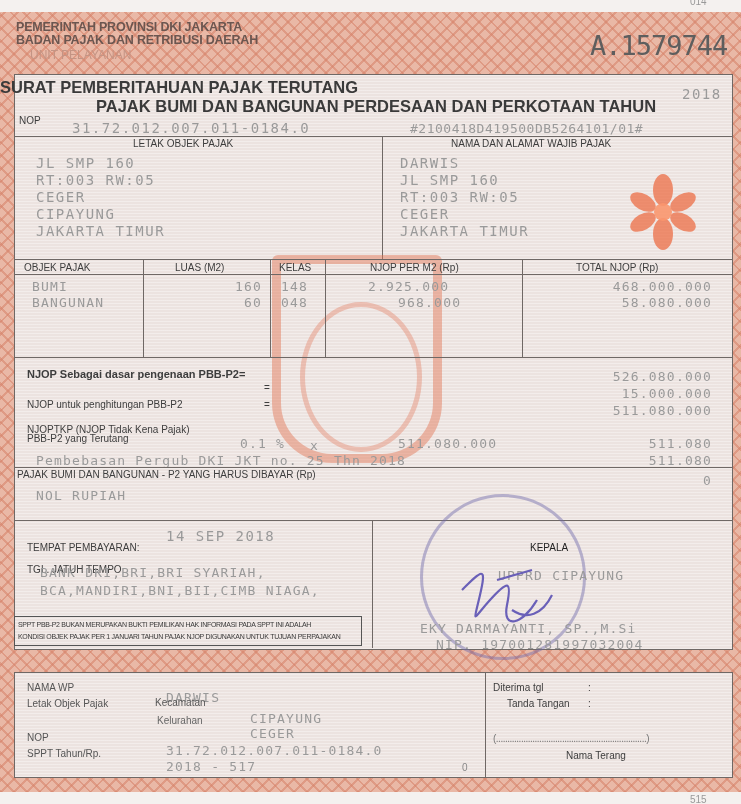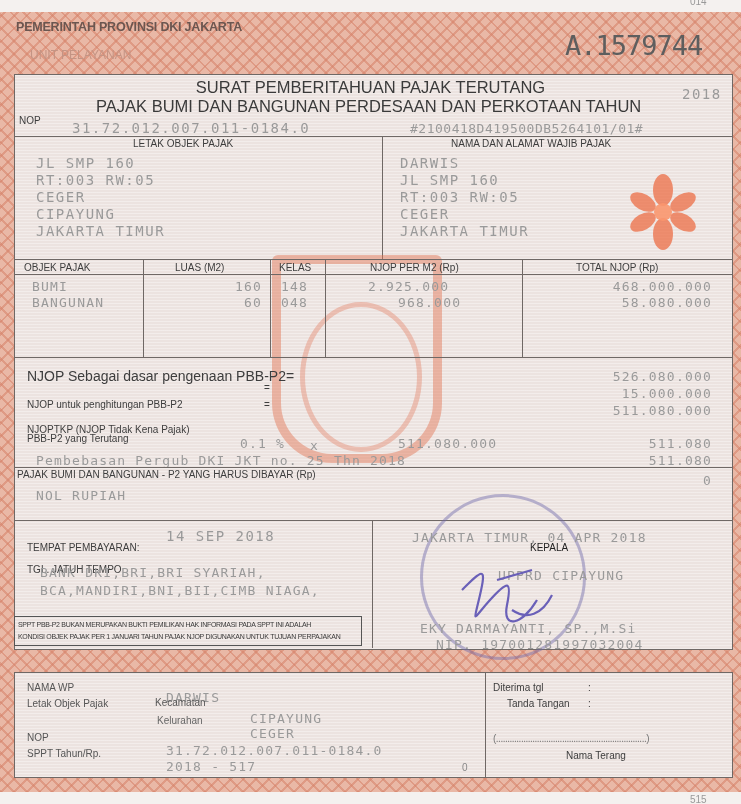--- a/index.html
+++ b/index.html
@@ -19,23 +19,23 @@
     position:absolute;
     background:
       repeating-linear-gradient(0deg, rgba(255,255,255,.35) 0 1px, transparent 1px 3px),
       #ece3e0;
     border:1px solid #6f6865;
   }
   .abs { position:absolute; }
   .hdr { color:#6b5650; font-weight:bold; font-size:12.5px; letter-spacing:-0.2px; line-height:13px; }
   .hdr-sub { color:#c49484; font-size:12px; }
   .serial { color:#5e5e5e; font-family:"DejaVu Sans Mono", monospace; font-size:27px; letter-spacing:-1px; }
-  .title { color:#3a3a3a; font-weight:normal; font-size:16.5px; text-align:center; width:100%; }
+  .title { color:#3a3a3a; font-weight:bold; font-size:16.5px; width:100%; }
   .lbl { color:#3d3d3d; font-size:10px; white-space:nowrap; }
-  .lbl-b { color:#3d3d3d; font-size:14px; font-weight:normal; white-space:nowrap; }
+  .lbl-b { color:#3d3d3d; font-size:11px; font-weight:bold; white-space:nowrap; }
   .mono { color:#9a9a9a; font-family:"DejaVu Sans Mono", monospace; font-size:14px; letter-spacing:1.5px; white-space:nowrap; }
   .mono-s { color:#9a9a9a; font-family:"DejaVu Sans Mono", monospace; font-size:13px; letter-spacing:1.2px; white-space:nowrap; }
   .right { text-align:right; }
   .hline { position:absolute; height:1px; background:#6f6865; }
   .vline { position:absolute; width:1px; background:#6f6865; }
   .emblem {
     position:absolute; left:272px; top:243px; width:170px; height:208px;
     border:9px solid rgba(226,112,80,.45); border-radius:6px 6px 60px 60px;
     box-sizing:border-box;
   }
@@ -57,22 +57,23 @@
   .dots { color:#777; font-size:11px; letter-spacing:-0.5px; white-space:nowrap; }
 </style>
 </head>
 <body>
 
 <div class="abs" style="left:690px;top:-4px;font-size:10px;color:#999;">014</div>
 
 <div class="sheet">
 
   <div class="abs hdr" style="left:16px;top:9px;">PEMERINTAH PROVINSI DKI JAKARTA</div>
+  <div class="abs hdr" style="left:16px;top:22px;">BADAN PAJAK DAN RETRIBUSI DAERAH</div>
   <div class="abs hdr-sub" style="left:30px;top:36px;">UNIT PELAYANAN</div>
-  <div class="abs serial" style="left:565px;top:18px;">A.1579744</div>
+  <div class="abs serial" style="left:590px;top:18px;">A.1579744</div>
 
   <div class="panel" style="left:14px;top:62px;width:717px;height:574px;"></div>
 
   <div class="abs title" style="left:0;top:66px;">SURAT PEMBERITAHUAN PAJAK TERUTANG</div>
   <div class="abs" style="left:96px;top:85px;">
     <span class="title" style="font-size:16.5px;">PAJAK BUMI DAN BANGUNAN PERDESAAN DAN PERKOTAAN TAHUN</span>
   </div>
   <div class="abs mono" style="left:682px;top:74px;">2018</div>
 
   <div class="abs lbl" style="left:19px;top:103px;">NOP</div>
@@ -166,21 +167,20 @@
   <div class="abs mono" style="left:166px;top:516px;">14 SEP 2018</div>
   <div class="abs lbl" style="left:27px;top:530px;">TEMPAT PEMBAYARAN:</div>
   <div class="abs mono-s" style="left:40px;top:553px;">BANK DKI,BRI,BRI SYARIAH,</div>
   <div class="abs mono-s" style="left:40px;top:571px;">BCA,MANDIRI,BNI,BII,CIMB NIAGA,</div>
   <div class="disclaimer">
     <div>SPPT PBB-P2 BUKAN MERUPAKAN BUKTI PEMILIKAN HAK INFORMASI PADA SPPT INI ADALAH</div>
     <div>KONDISI OBJEK PAJAK PER 1 JANUARI TAHUN PAJAK NJOP DIGUNAKAN UNTUK TUJUAN PERPAJAKAN</div>
   </div>
 
   <div class="stamp"></div>
-  <div class="abs mono-s" style="left:412px;top:518px;">JAKARTA TIMUR, 04 APR 2018</div>
   <div class="abs lbl" style="left:530px;top:530px;color:#222;">KEPALA</div>
   <div class="abs mono-s" style="left:498px;top:556px;">UPPRD CIPAYUNG</div>
   <svg class="sig" viewBox="0 0 110 70">
     <path d="M10 30 C30 10, 35 5, 28 35 S20 60, 38 40 S60 20, 55 45 S70 65, 85 40 M45 20 L80 10 M60 50 C75 60, 90 55, 100 35" stroke="#6a60b8" stroke-width="2.2" fill="none"></path>
   </svg>
   <div class="abs mono-s" style="left:420px;top:609px;">EKY DARMAYANTI, SP.,M.Si</div>
   <div class="abs mono-s" style="left:436px;top:625px;">NIP. 197001281997032004</div>
 
   <div class="panel" style="left:14px;top:660px;width:717px;height:104px;"></div>
   <div class="vline" style="left:485px;top:660px;height:106px;"></div>

